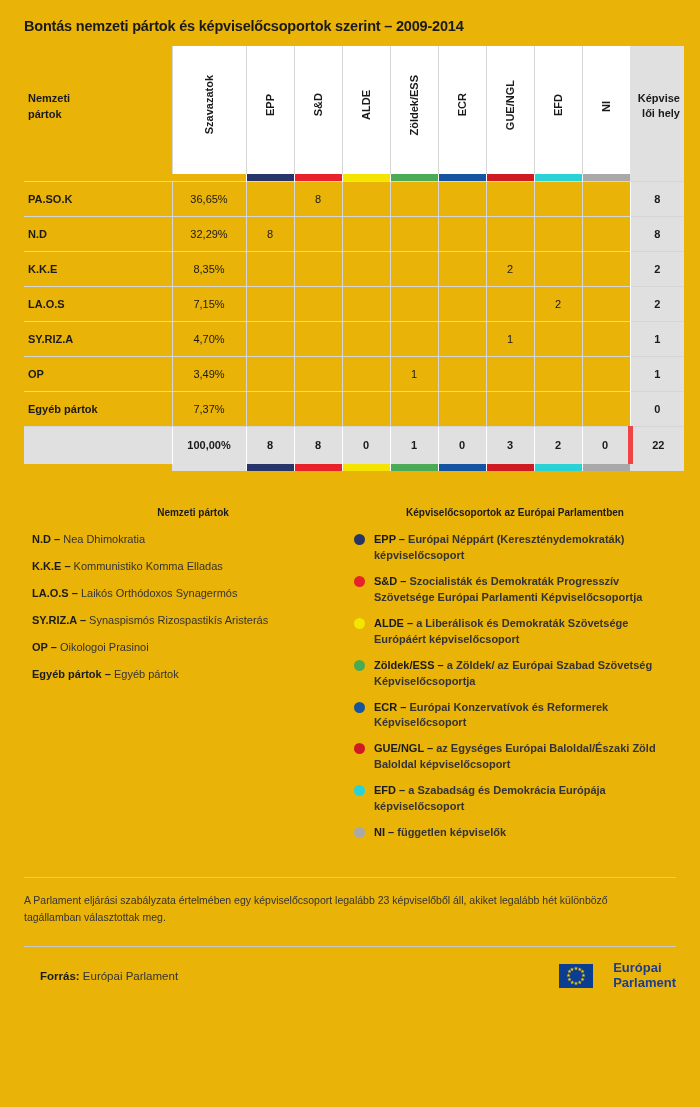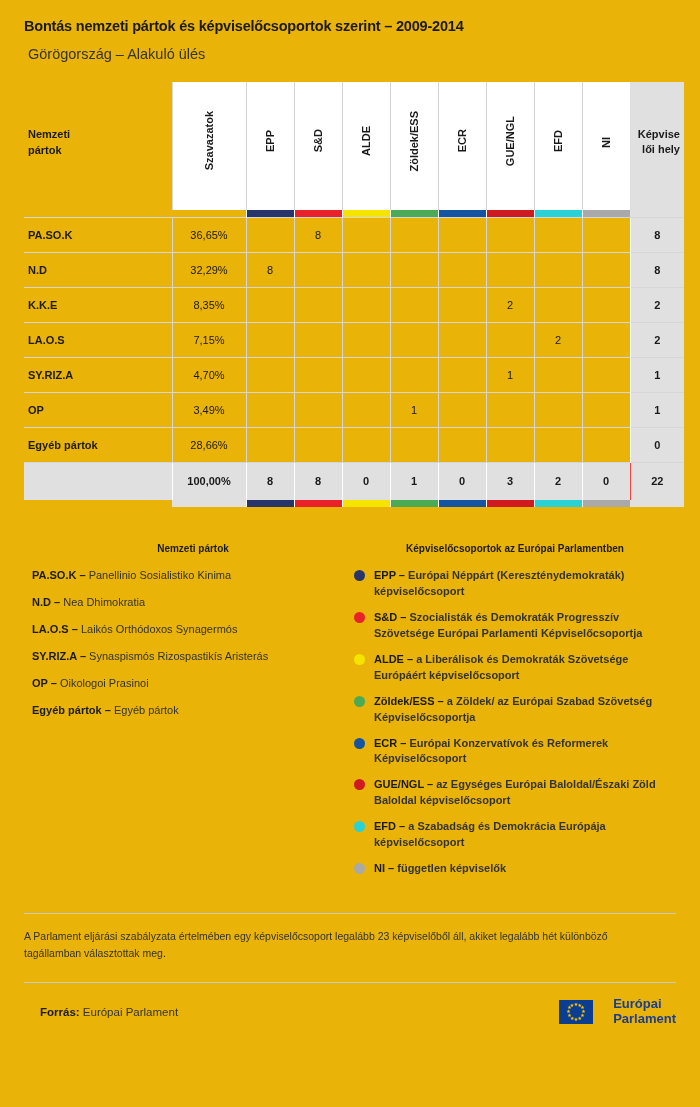--- a/index.html
+++ b/index.html
@@ -117,21 +117,21 @@
     height: 38px;
     background: #e0e0e0;
     font-size: 11px;
     font-weight: bold;
     color: #1a1a1a;
     text-align: center;
     border-top: 1px solid #d6d6d6;
     border-left: 1px solid #fff;
   }
   tr.totalrow td.party { border-left: none; }
-  tr.totalrow td.seats { border-left: 1px solid #ef4444; }
+  tr.totalrow td.seats { border-left: 5px solid #ef4444; }
 
   
   .legend {
     display: flex;
     padding: 36px 24px 0 24px;
     gap: 0;
   }
   .legend-left { width: 330px; padding-left: 8px; }
   .legend-right { flex: 1; }
   .legend-h {
@@ -221,21 +221,20 @@
     line-height: 5px;
   }
 </style>
 </head>
 <body>
 
 <div class="page">
 
   <div class="header">
     <div class="title">Bontás nemzeti pártok és képviselőcsoportok szerint – 2009-2014</div>
-    <div class="subtitle">Görögország – Alakuló ülés</div>
   </div>
 
   <div class="table-wrap">
     <table class="maintable">
       <colgroup>
         <col class="col-party">
           <col class="col-votes">
         <col class="col-grp">
           <col class="col-grp">
           <col class="col-grp">
@@ -346,21 +345,21 @@
             <td></td>
             <td>1</td>
             <td></td>
             <td></td>
             <td></td>
             <td></td>
             <td class="seats">1</td>
           </tr>
           <tr class="datarow">
             <td class="party">Egyéb pártok</td>
-            <td class="votes">28,66%</td>
+            <td class="votes">7,37%</td>
             <td></td>
             <td></td>
             <td></td>
             <td></td>
             <td></td>
             <td></td>
             <td></td>
             <td></td>
             <td class="seats">0</td>
           </tr>
@@ -391,22 +390,22 @@
             <td style="background:#e0e0e0"></td>
           </tr>
         </tbody>
     </table>
   </div>
 
   <div class="legend">
     <div class="legend-left">
       <div class="legend-h">Nemzeti pártok</div>
       <div id="parties-list">
-          <div class="lg-item"><b>PA.SO.K –</b> <span>Panellinio Sosialistiko Kinima</span></div>
           <div class="lg-item"><b>N.D –</b> <span>Nea Dhimokratia</span></div>
+          <div class="lg-item"><b>K.K.E –</b> <span>Kommunistiko Komma Elladas</span></div>
           <div class="lg-item"><b>LA.O.S –</b> <span>Laikós Orthódoxos Synagermós</span></div>
           <div class="lg-item"><b>SY.RIZ.A –</b> <span>Synaspismós Rizospastikís Aristerás</span></div>
           <div class="lg-item"><b>OP –</b> <span>Oikologoi Prasinoi</span></div>
           <div class="lg-item"><b>Egyéb pártok –</b> <span>Egyéb pártok</span></div>
         </div>
     </div>
     <div class="legend-right">
       <div class="legend-h">Képviselőcsoportok az Európai Parlamentben</div>
       <div id="groups-list">
           <div class="grp-item">

